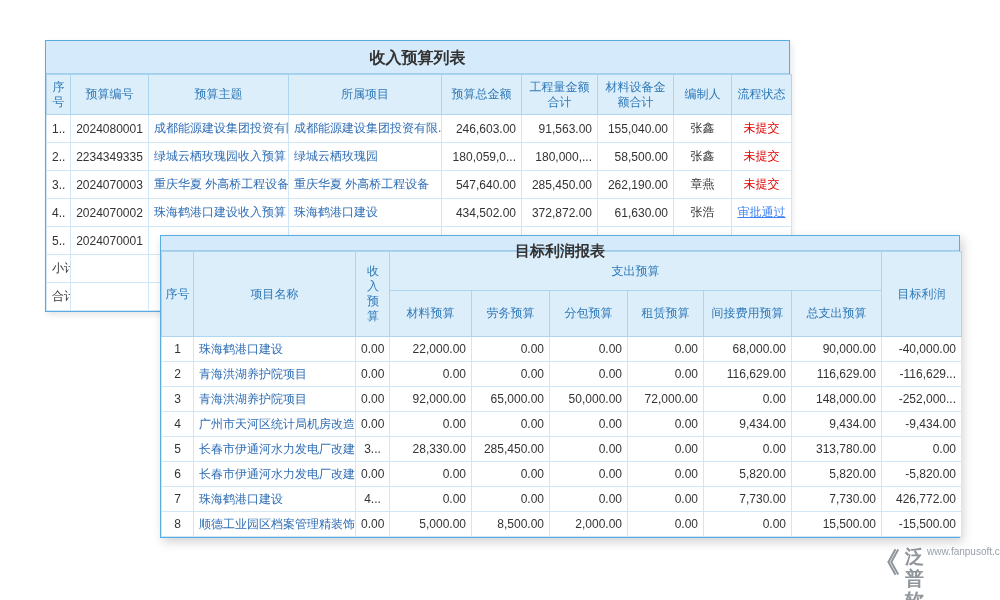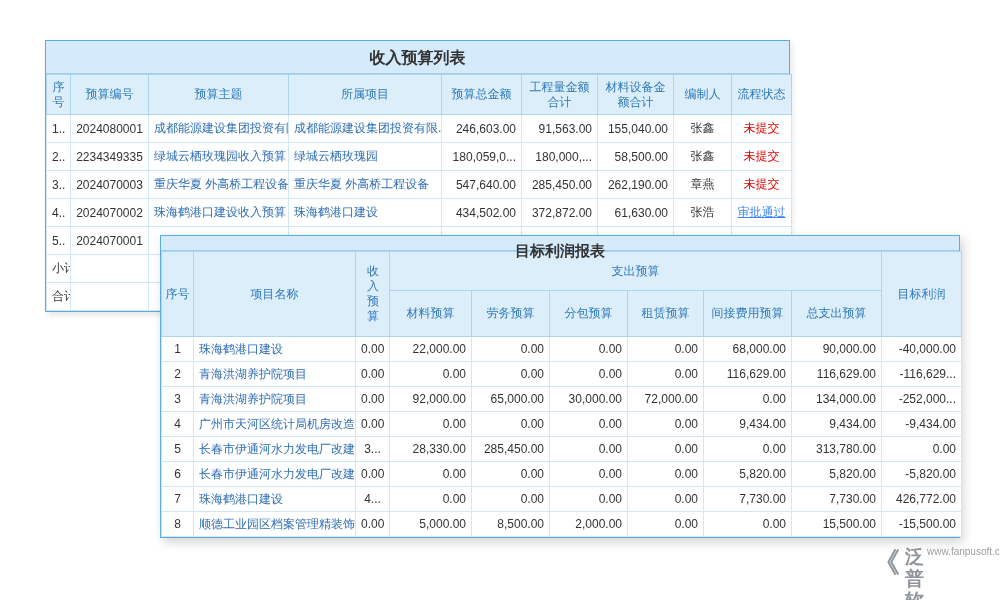--- a/index.html
+++ b/index.html
@@ -239,24 +239,24 @@
           <td class="num">116,629.00</td>
           <td class="num">116,629.00</td>
           <td class="num">-116,629...</td>
         </tr>
         <tr>
           <td class="ctr">3</td>
           <td class="link">青海洪湖养护院项目</td>
           <td class="ctr">0.00</td>
           <td class="num">92,000.00</td>
           <td class="num">65,000.00</td>
-          <td class="num">30,000.00</td>
+          <td class="num">50,000.00</td>
           <td class="num">72,000.00</td>
           <td class="num">0.00</td>
-          <td class="num">134,000.00</td>
+          <td class="num">148,000.00</td>
           <td class="num">-252,000...</td>
         </tr>
         <tr>
           <td class="ctr">4</td>
           <td class="link">广州市天河区统计局机房改造项</td>
           <td class="ctr">0.00</td>
           <td class="num">0.00</td>
           <td class="num">0.00</td>
           <td class="num">0.00</td>
           <td class="num">0.00</td>

